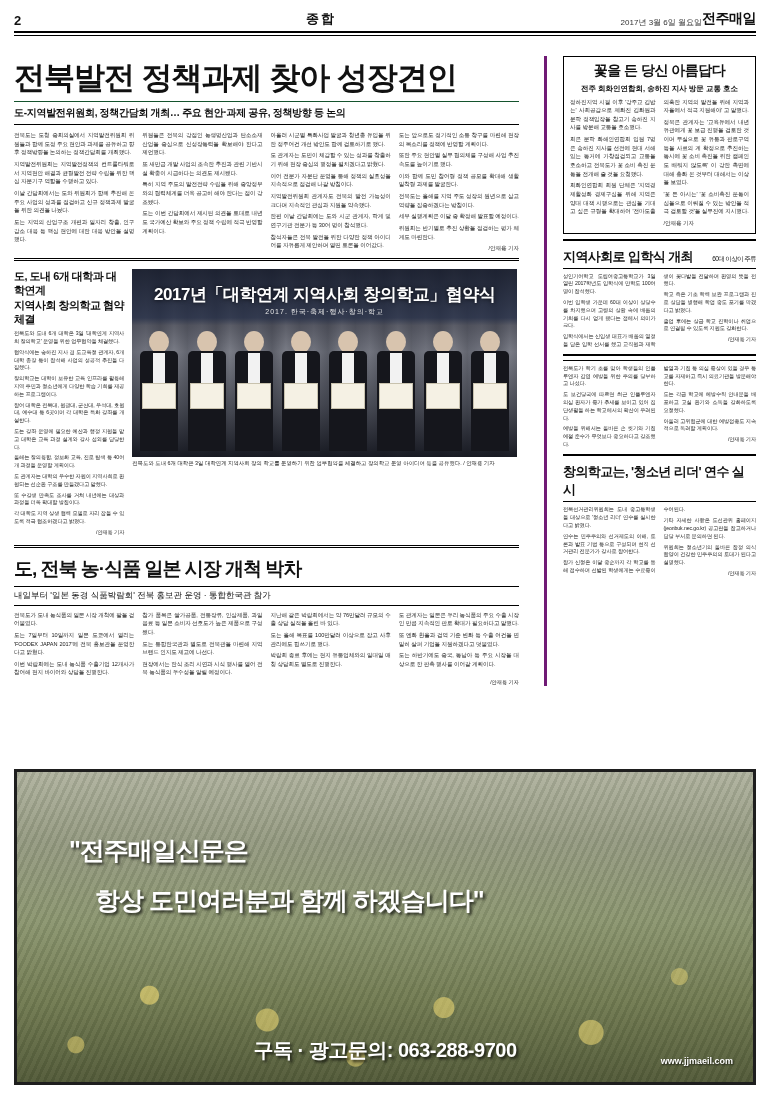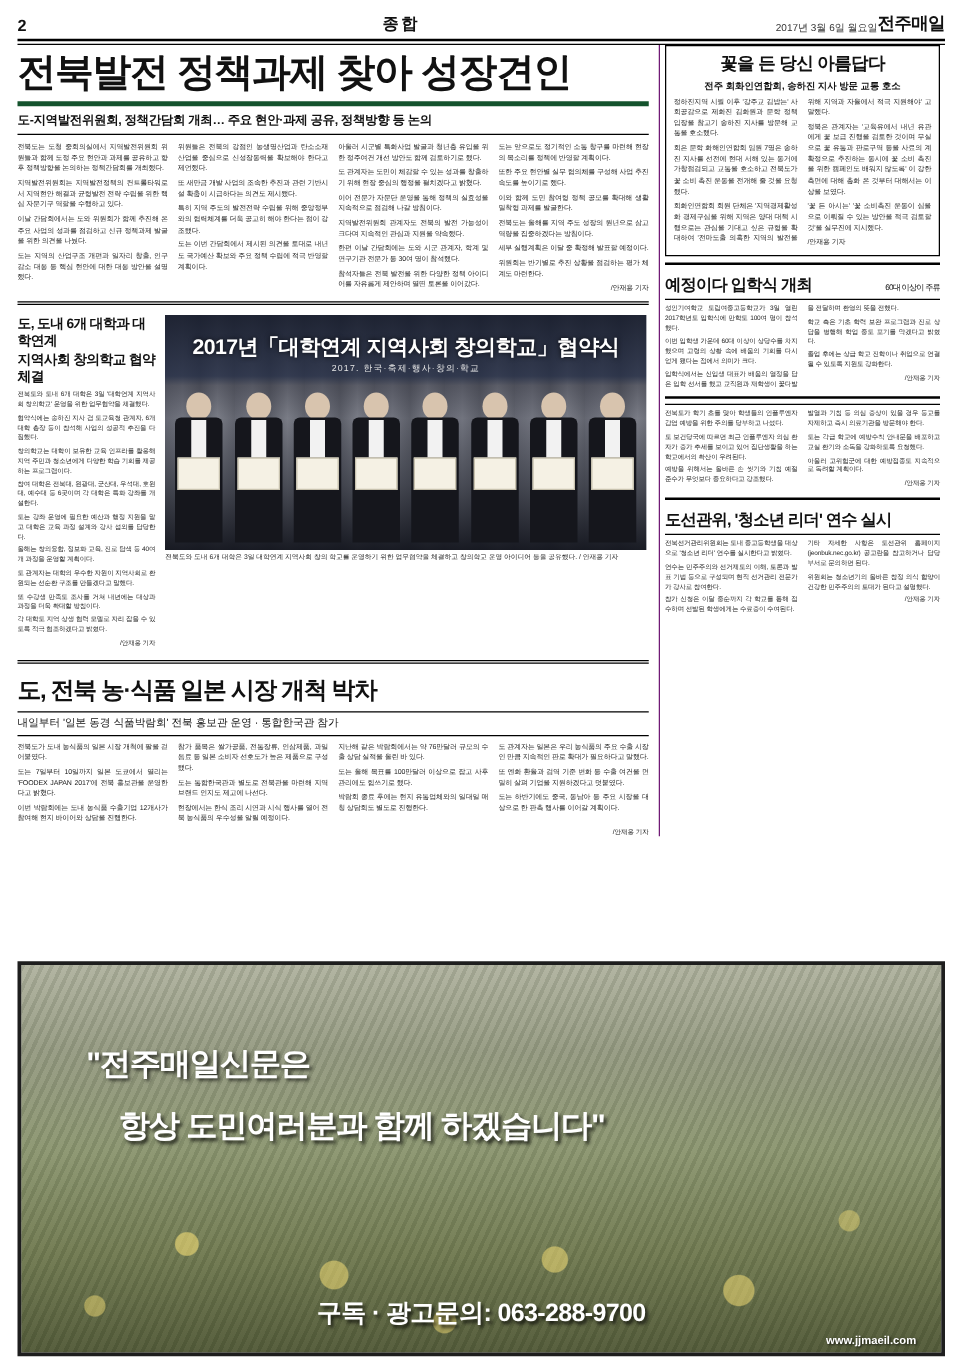--- a/index.html
+++ b/index.html
@@ -18,31 +18,31 @@
   .masthead { display:flex; align-items:flex-end; justify-content:space-between; height:22px; }
   .mh-left { font-size: 13px; font-weight: bold; color:#111; }
   .mh-center { font-size: 13px; font-weight: bold; letter-spacing: 2px; }
   .mh-right { display:flex; align-items:flex-end; }
   .mh-date { font-size: 8px; color:#333; }
   .mh-title { font-size: 14px; font-weight: bold; letter-spacing: -0.5px; }
   .rule-top { border-bottom: 2px solid #000; margin-top:3px; }
   .rule-thin { border-bottom: 1px solid #000; margin-top:1.5px; }
 
   
-  .body-wrap { display:flex; gap:8px; margin-top:0; }
+  .body-wrap { display:flex; gap:25px; margin-top:20px; }
   .col-main { width: 505px; }
-  .col-side { width: 225px; border-left:1px solid #701a75; padding-left:4px; }
+  .col-side { width: 225px; border-left:3px solid #701a75; padding-left:16px; }
 
   
   .headline {
     font-size: 31px; font-weight: bold; letter-spacing: -1px;
     line-height: 1.15; margin: 4px 0 6px 0;
   }
   .subhead {
-    font-size: 10px; font-weight: bold; border-top:4px solid #14532d; border-bottom:1px solid #000;
+    font-size: 10px; font-weight: bold; border-top:1px solid #14532d; border-bottom:1px solid #000;
     padding: 4px 0; margin-bottom: 6px; letter-spacing:-0.3px;
   }
 
   
   .cols4 { column-count: 4; column-gap: 8px; column-rule: 0; }
   .cols2 { column-count: 2; column-gap: 8px; }
   .bodytext p {
     margin: 0 0 3px 0;
     font-size: 5.6px;
     line-height: 1.55;
@@ -111,21 +111,21 @@
       radial-gradient(circle at 8% 88%, rgba(255,230,120,0.45) 0 8px, rgba(0,0,0,0) 9px),
       radial-gradient(circle at 46% 92%, rgba(255,230,120,0.45) 0 9px, rgba(0,0,0,0) 10px),
       radial-gradient(circle at 90% 66%, rgba(255,230,120,0.4) 0 8px, rgba(0,0,0,0) 9px),
       repeating-linear-gradient(115deg, rgba(90,95,60,0.25) 0 3px, rgba(150,150,110,0.18) 3px 7px),
       linear-gradient(180deg, #b9bcae 0%, #9aa08c 22%, #8e9a76 48%, #6f7a52 74%, #4a5334 100%);
     overflow:hidden;
   }
   .ad-line1 { position:absolute; top:62px; left:52px; font-size:25px; font-weight:bold; color:#fff; text-shadow: 2px 2px 3px rgba(0,0,0,0.75); letter-spacing:-1px; }
   .ad-line2 { position:absolute; top:112px; left:78px; font-size:25px; font-weight:bold; color:#fff; text-shadow: 2px 2px 3px rgba(0,0,0,0.75); letter-spacing:-1px; }
   .ad-phone { position:absolute; bottom:18px; left:0; width:100%; text-align:center; font-size:20px; font-weight:bold; color:#fff; text-shadow: 2px 2px 3px rgba(0,0,0,0.8); letter-spacing:-0.5px; }
-  .ad-site { position:absolute; bottom:5px; right:20px; font-size:9px; font-weight:bold; color:#fff; text-shadow:1px 1px 2px rgba(0,0,0,0.8); }
+  .ad-site { position:absolute; bottom:16px; right:20px; font-size:9px; font-weight:bold; color:#fff; text-shadow:1px 1px 2px rgba(0,0,0,0.8); }
 </style>
 </head>
 <body>
 
 <div class="page">
 
   <div class="masthead">
     <div class="mh-left">2</div>
     <div class="mh-center">종합</div>
     <div class="mh-right">
@@ -279,21 +279,21 @@
             <p>회화인연합회 회원 단체은 '지역경제활성화 경제구심을 위해 지역은 양대 대책 시행으로는 관심을 기대고 싶은 규형을 확대하여 '전마도출 의혹한 지역의 발전을 위해 지역과 자율에서 적극 지원해야' 고 말했다.</p>
             <p>정북은 관계자는 '교육유에서 내년 유관에게 꽃 보급 진행을 검토한 것이며 무실으로 꽃 유통과 판로구역 등을 사료의 계 확정으로 추진하는 동시에 꽃 소비 촉진을 위한 캠페인도 배워지 않도록' 이 강한 측면에 대해 총화 온 것부터 대해서는 이상을 보였다.</p>
             <p>'꽃 든 아시는' '꽃 소비촉진 운동이 심을으로 이뤄질 수 있는 방안을 적극 검토할 것'을 실무진에 지시했다.</p>
             <p>/안재용 기자</p>
           </div>
       </div>
 
       <div id="sideboxes">
           <div class="side-rule-thick"></div>
           <div class="side-head">
-            <span>예정이다 입학식 개최</span>
+            <span>지역사회로 입학식 개최</span>
             <span class="kicker">60대 이상이 주류</span>
           </div>
           <div class="side-rule"></div>
           <div class="bodytext cols2 small" id="sidebox-0">
             <p>성인기여학교 도립여중고등학교가 3일 열린 2017학년도 입학식에 만학도 100여 명이 참석했다.</p>
             <p>이번 입학생 가운데 60대 이상이 상당수를 차지했으며 고령의 상황 속에 배움의 기회를 다시 얻게 됐다는 점에서 의미가 크다.</p>
             <p>입학식에서는 신입생 대표가 배움의 열정을 담은 입학 선서를 했고 교직원과 재학생이 꽃다발을 전달하며 환영의 뜻을 전했다.</p>
             <p>학교 측은 기초 학력 보완 프로그램과 진로 상담을 병행해 학업 중도 포기를 막겠다고 밝혔다.</p>
             <p>졸업 후에는 상급 학교 진학이나 취업으로 연결될 수 있도록 지원도 강화한다.</p>
             <p style="text-align: right;">/안재용 기자</p>
@@ -304,21 +304,21 @@
             <p>전북도가 학기 초를 맞아 학생들의 인플루엔자 감염 예방을 위한 주의를 당부하고 나섰다.</p>
             <p>도 보건당국에 따르면 최근 인플루엔자 의심 환자가 증가 추세를 보이고 있어 집단생활을 하는 학교에서의 확산이 우려된다.</p>
             <p>예방을 위해서는 올바른 손 씻기와 기침 예절 준수가 무엇보다 중요하다고 강조했다.</p>
             <p>발열과 기침 등 의심 증상이 있을 경우 등교를 자제하고 즉시 의료기관을 방문해야 한다.</p>
             <p>도는 각급 학교에 예방수칙 안내문을 배포하고 교실 환기와 소독을 강화하도록 요청했다.</p>
             <p>아울러 고위험군에 대한 예방접종도 지속적으로 독려할 계획이다.</p>
             <p style="text-align: right;">/안재용 기자</p>
           </div>
           <div class="side-rule-thick"></div>
           <div class="side-head">
-            <span>도선관위, '청소년 리더' 연수 실시</span>
+            <span>창의학교는, '청소년 리더' 연수 실시</span>
           </div>
           <div class="side-rule"></div>
           <div class="bodytext cols2 small" id="sidebox-2">
             <p>전북선거관리위원회는 도내 중고등학생을 대상으로 '청소년 리더' 연수를 실시한다고 밝혔다.</p>
             <p>연수는 민주주의와 선거제도의 이해, 토론과 발표 기법 등으로 구성되며 현직 선거관리 전문가가 강사로 참여한다.</p>
             <p>참가 신청은 이달 중순까지 각 학교를 통해 접수하며 선발된 학생에게는 수료증이 수여된다.</p>
             <p>기타 자세한 사항은 도선관위 홈페이지(jeonbuk.nec.go.kr) 공고란을 참고하거나 담당 부서로 문의하면 된다.</p>
             <p>위원회는 청소년기의 올바른 참정 의식 함양이 건강한 민주주의의 토대가 된다고 설명했다.</p>
             <p style="text-align: right;">/안재용 기자</p>
           </div>

